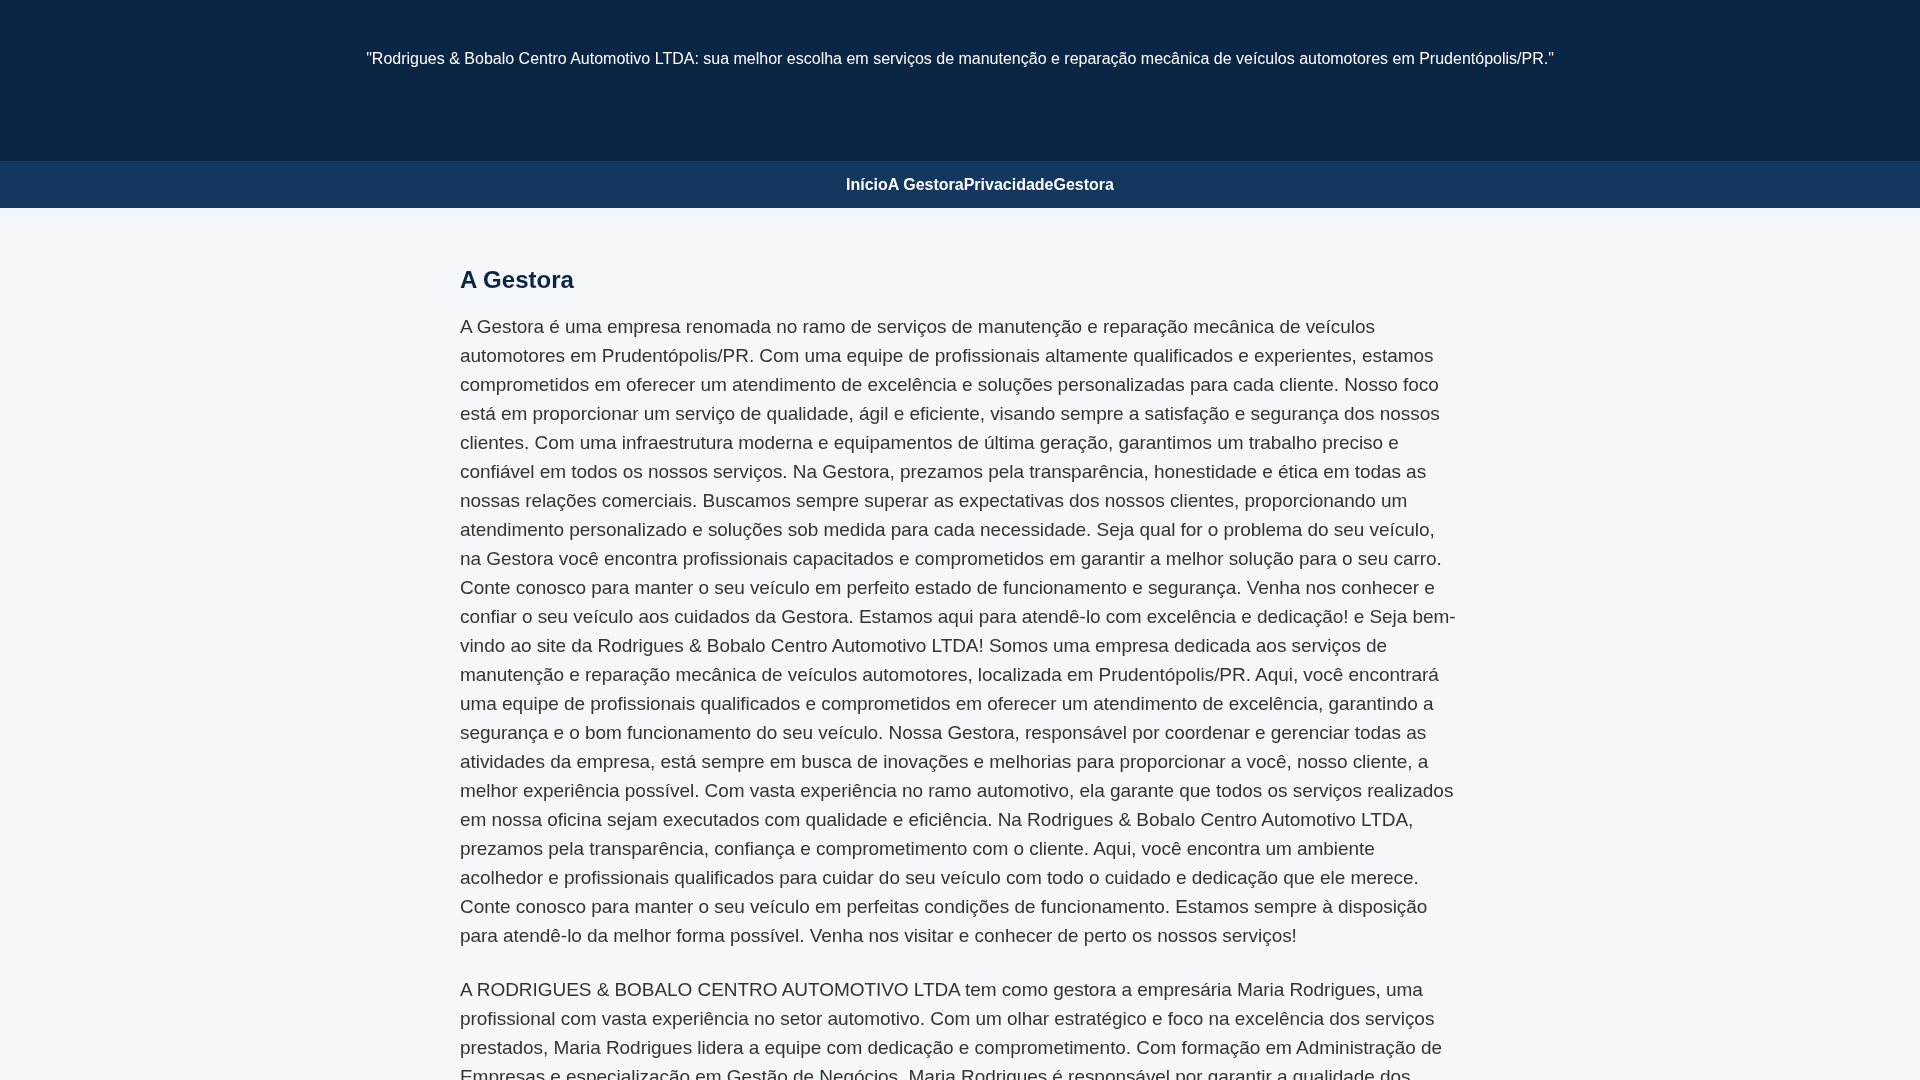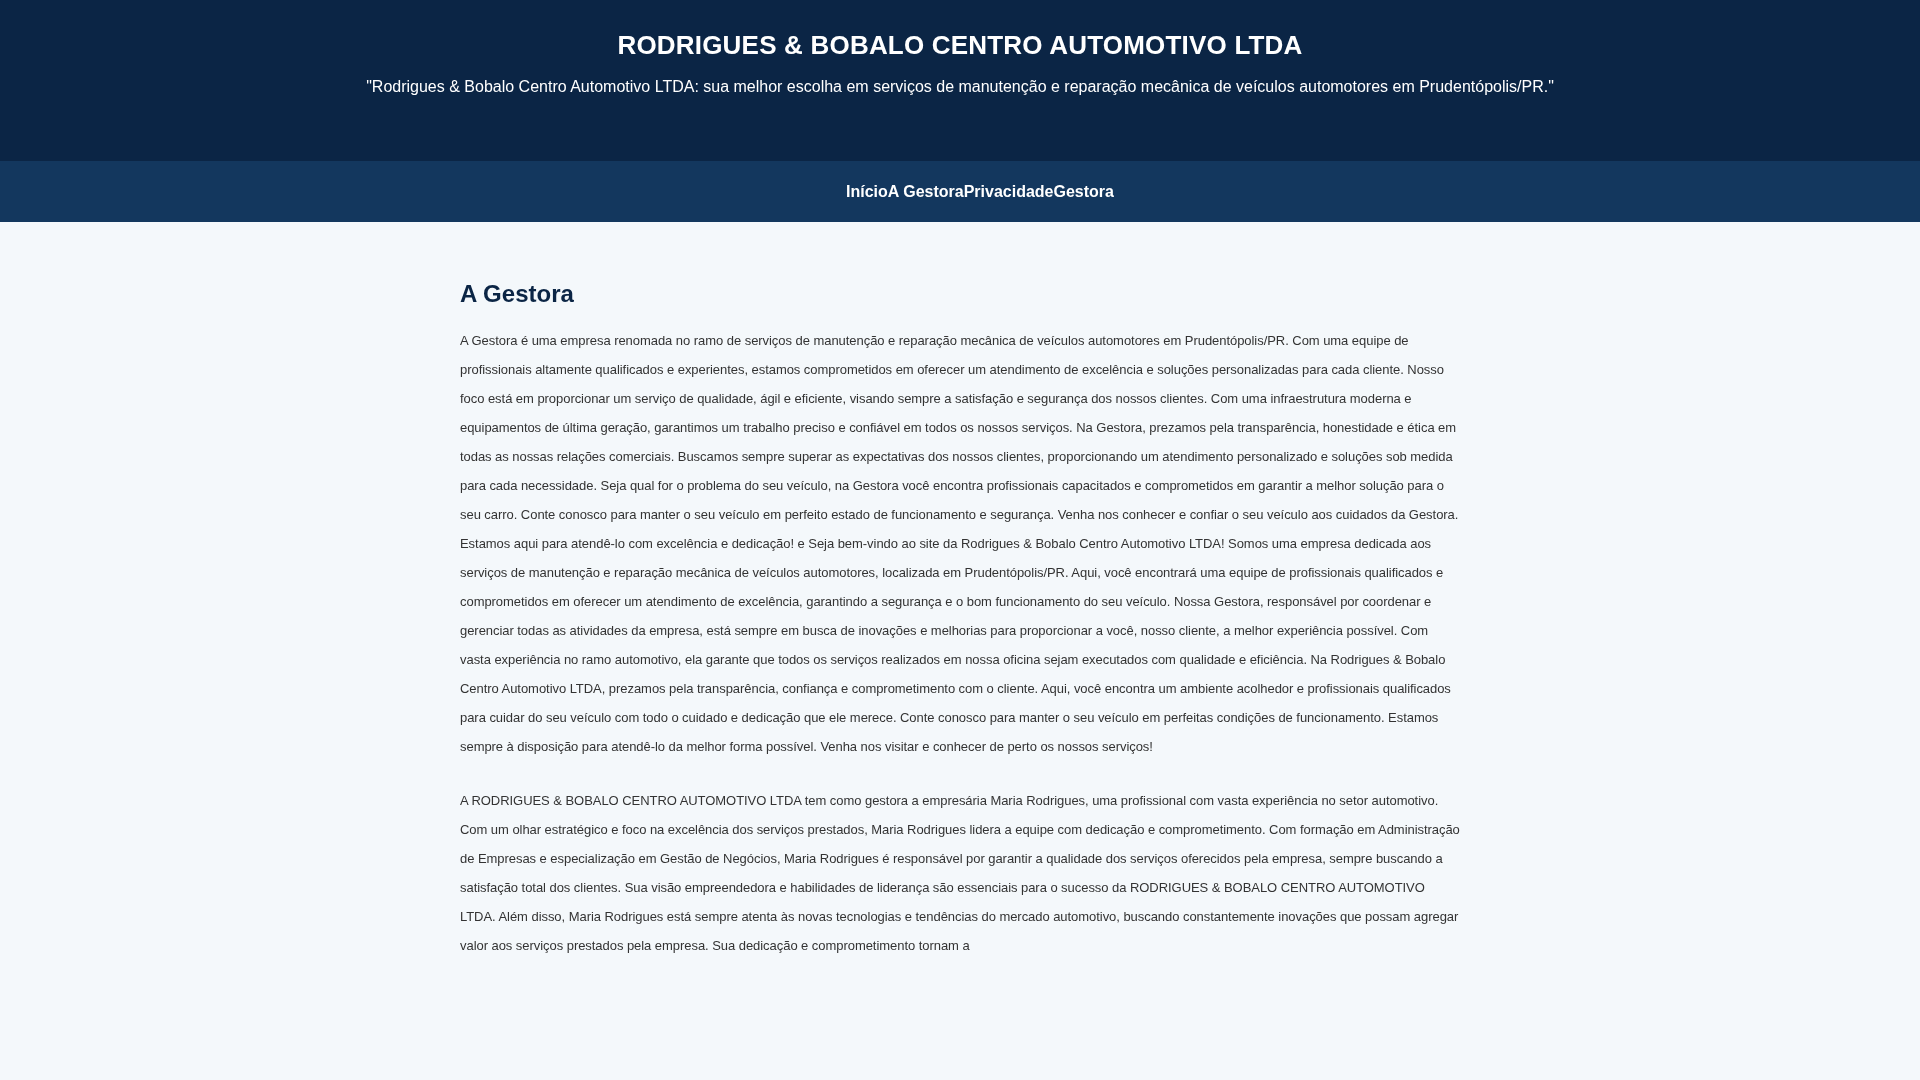--- a/index.html
+++ b/index.html
@@ -22,21 +22,21 @@
       line-height: 28px;
       letter-spacing: 0.2px;
     }
     .site-tagline {
       font-size: 16px;
       margin-top: 18px;
       line-height: 20px;
     }
     .site-nav {
       background: #13375e;
-      height: 61px;
+      height: 47px;
       display: flex;
       justify-content: center;
       align-items: center;
       padding-left: 40px;
     }
     .nav-link {
       color: #ffffff;
       font-size: 16px;
       font-weight: bold;
       text-decoration: none;
@@ -49,32 +49,31 @@
       padding-top: 58px;
     }
     .page-title {
       font-size: 24px;
       font-weight: bold;
       color: #0b2545;
       line-height: 28px;
       margin-bottom: 18px;
     }
     .para {
-      font-size: 13px;
+      font-size: 19px;
       line-height: 29px;
       color: #333333;
       margin-bottom: 25px;
       letter-spacing: -0.05px;
     }
   </style>
 </head>
 <body>
 
 <header class="site-header">
-  <h1 class="site-title">RODRIGUES &amp; BOBALO CENTRO AUTOMOTIVO LTDA</h1>
   <p class="site-tagline">"Rodrigues &amp; Bobalo Centro Automotivo LTDA: sua melhor escolha em serviços de manutenção e reparação mecânica de veículos automotores em Prudentópolis/PR."</p>
 </header>
 
 <nav class="site-nav">
   <a class="nav-link">Início</a>
   <a class="nav-link">A Gestora</a>
   <a class="nav-link">Privacidade</a>
   <a class="nav-link">Gestora</a>
 </nav>
 

